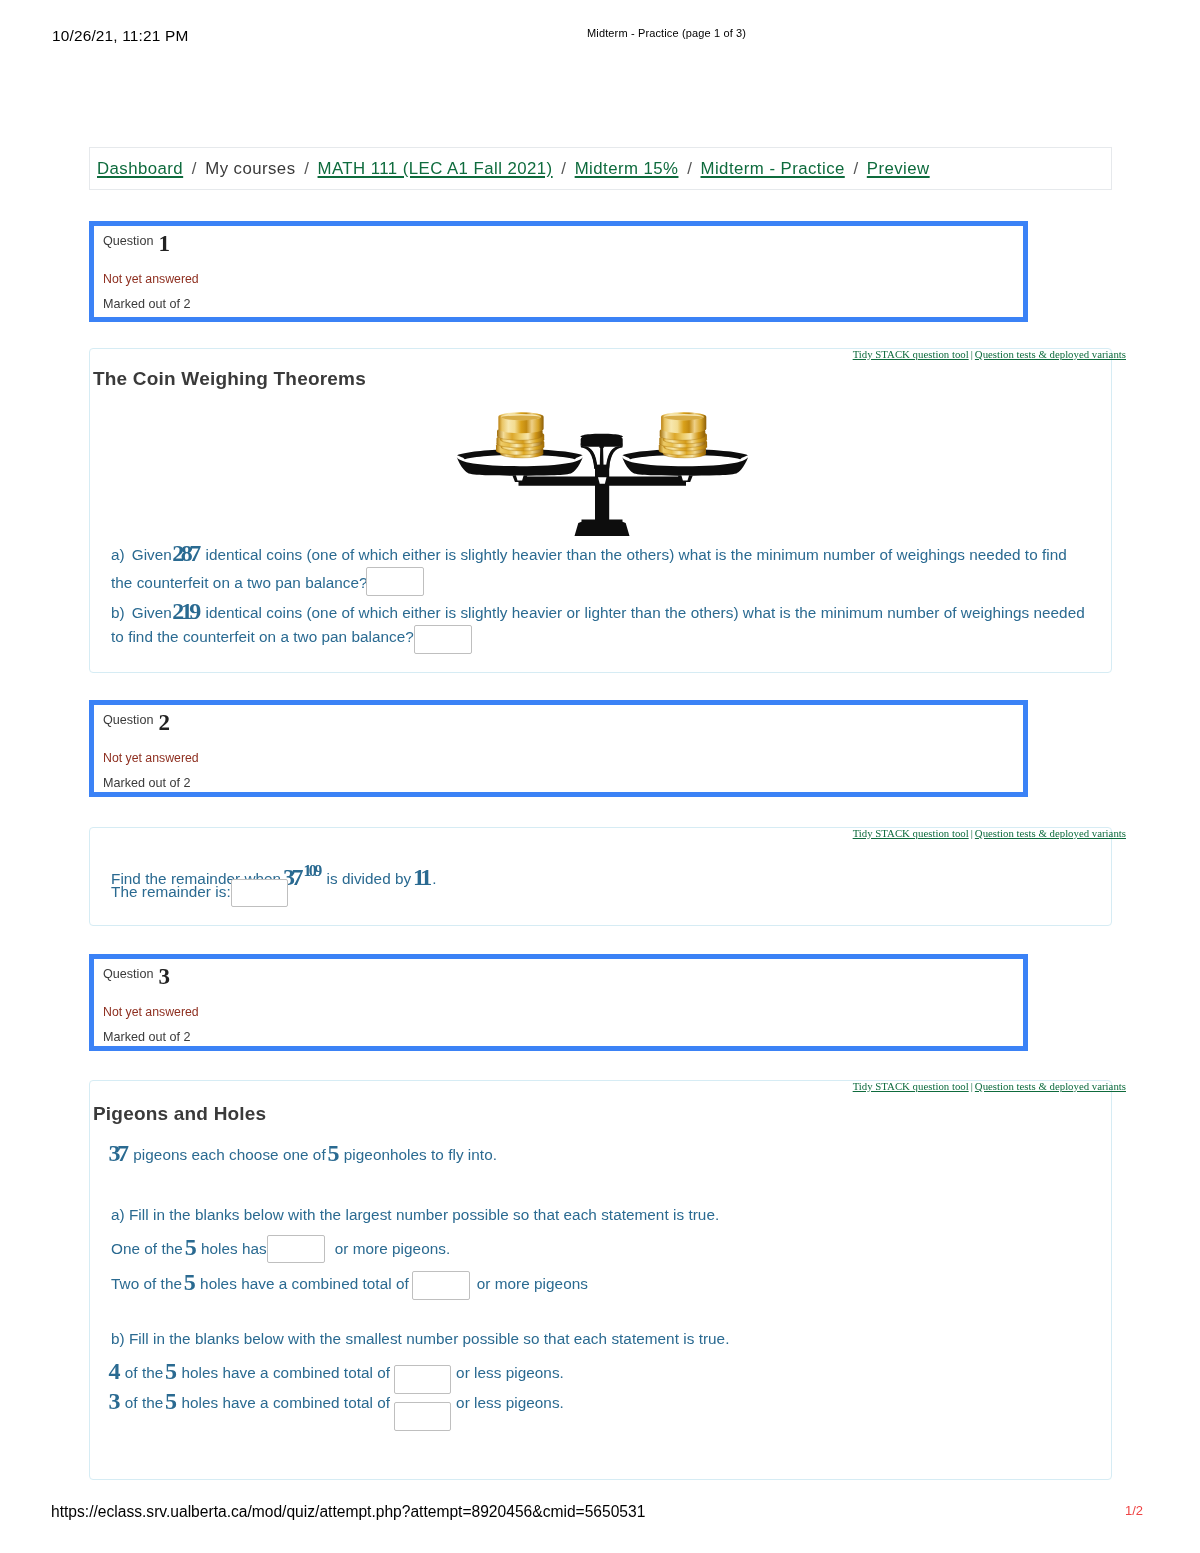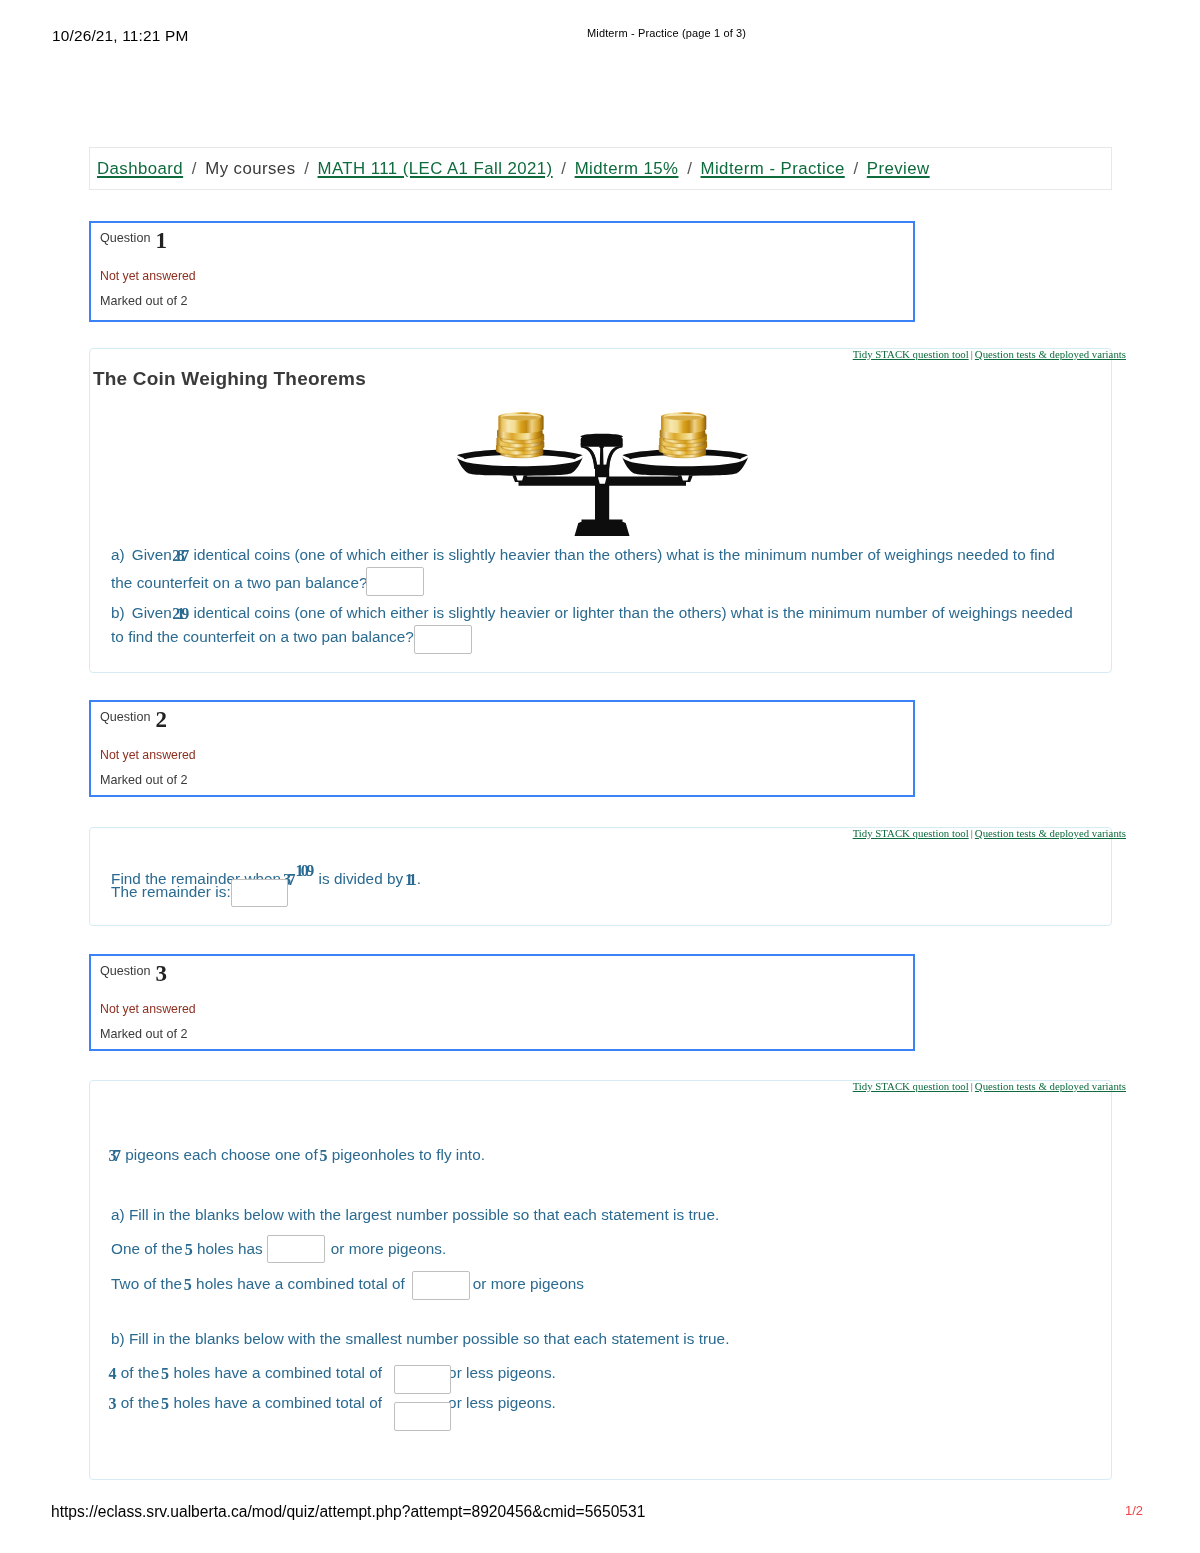--- a/index.html
+++ b/index.html
@@ -16,36 +16,36 @@
   
   .breadcrumb{position:absolute;left:89px;top:147px;width:1023px;height:43px;
     border:1px solid #e6e9ec;background:#fff;box-sizing:border-box;text-align:right;}
   .breadcrumb .inner{position:absolute;left:7px;top:11px;font-size:16.8px;letter-spacing:0.45px;
       white-space:nowrap;color:#3a3a3a;}
   .breadcrumb a{color:#0e6b3d;text-decoration:underline;text-underline-offset:2px;text-decoration-thickness:1.5px;}
   .breadcrumb .sep{color:#555;padding:0 8.7px;letter-spacing:0;}
   .breadcrumb .plain{color:#3a3a3a;}
 
   
-  .qinfo{position:absolute;left:89px;width:826px;border:2px solid #3b82f6;background:#fff;box-sizing:border-box;}
+  .qinfo{position:absolute;left:89px;width:939px;border:5px solid #3b82f6;background:#fff;box-sizing:border-box;}
   .qinfo .qno{position:absolute;left:9px;top:8px;font-size:12.6px;color:#3a3a3a;white-space:nowrap;}
   .qinfo .qno .n{font-family:"Liberation Serif",serif;font-size:23px;font-weight:bold;color:#222;padding-left:5px;line-height:0;position:relative;top:6px;}
   .qinfo .state{position:absolute;left:9px;top:46px;font-size:12.3px;color:#8e2f20;white-space:nowrap;}
   .qinfo .marks{position:absolute;left:9px;top:71px;font-size:12.6px;color:#3a3a3a;white-space:nowrap;}
 
   
   .qbox{position:absolute;left:89px;width:1023px;border:1px solid #d6ecf4;border-radius:4px;
         background:#fff;box-sizing:border-box;}
   .stacklinks{position:absolute;font-size:10.8px;white-space:nowrap;color:#0e6b3d;font-family:Liberation Serif, serif;}
   .stacklinks a{color:#0e6b3d;text-decoration:underline;text-underline-offset:1px;}
   .stacklinks .bar{color:#0e6b3d;padding:0 2px;}
   .qtitle{position:absolute;text-align:left;font-weight:bold;color:#3a3a3a;font-size:19px;letter-spacing:0.2px;white-space:nowrap;text-indent:3px;}
   .qtext{position:absolute;color:#2a6a91;font-size:15.3px;letter-spacing:0.04px;white-space:nowrap;}
   .mnum.wide{margin-left:-4px;}
-  .mnum{font-family:"Liberation Serif",serif;font-weight:bold;font-size:16px;letter-spacing:-3.5px;
+  .mnum{font-family:"Liberation Serif",serif;font-weight:bold;font-size:24px;letter-spacing:-3.5px;
         padding-right:3.5px;margin-left:-2.5px;line-height:0;position:relative;top:1px;text-align:right;}
   .msup{font-family:"Liberation Serif",serif;font-weight:bold;font-size:16px;letter-spacing:-2.6px;
         vertical-align:8px;padding-right:2.6px;line-height:0;}
   .plabel{}
   .gap{display:inline-block;width:7px;}
   .slot{display:inline-block;}
   .ansbox{position:absolute;border:1px solid #bfbfbf;border-radius:2px;background:#fff;box-sizing:border-box;}
 </style>
 </head>
 <body>
@@ -204,20 +204,21 @@
   </section>
 
   <section class="qinfo" style="top:954px;height:97px;">
     <div class="qno"><span>Question</span><span class="n">3</span></div>
     <div class="state">Not yet answered</div>
     <div class="marks">Marked out of 2</div>
   </section>
 
   <section class="qbox" style="top:1080px;height:400px;">
     <div class="stacklinks" style="right:-15px;top:-1px;"><a href="#">Tidy STACK question tool</a><span class="bar">|</span><a href="#">Question tests &amp; deployed variants</a></div>
+    <div class="qtitle" style="left:0;top:22px;width:100%;">Pigeons and Holes</div>
 
     <div class="qtext" style="left:21px;top:65px;"><span class="mnum">37</span> <span>pigeons each choose one of</span> <span class="mnum">5</span> <span>pigeonholes to fly into.</span></div>
 
     <div class="qtext" style="left:21px;top:125px;">a) Fill in the blanks below with the largest number possible so that each statement is true.</div>
     <div class="qtext" style="left:21px;top:159px;"><span>One of the</span> <span class="mnum">5</span> <span>holes has</span><span class="slot" style="width:68px;"></span><span>or more pigeons.</span></div>
     <div class="ansbox" style="left:177px;top:154px;width:58px;height:28px;"></div>
     <div class="qtext" style="left:21px;top:194px;"><span>Two of the</span> <span class="mnum">5</span> <span>holes have a combined total of</span><span class="slot" style="width:68px;"></span><span>or more pigeons</span></div>
     <div class="ansbox" style="left:322px;top:190px;width:58px;height:29px;"></div>
 
     <div class="qtext" style="left:21px;top:249px;">b) Fill in the blanks below with the smallest number possible so that each statement is true.</div>

